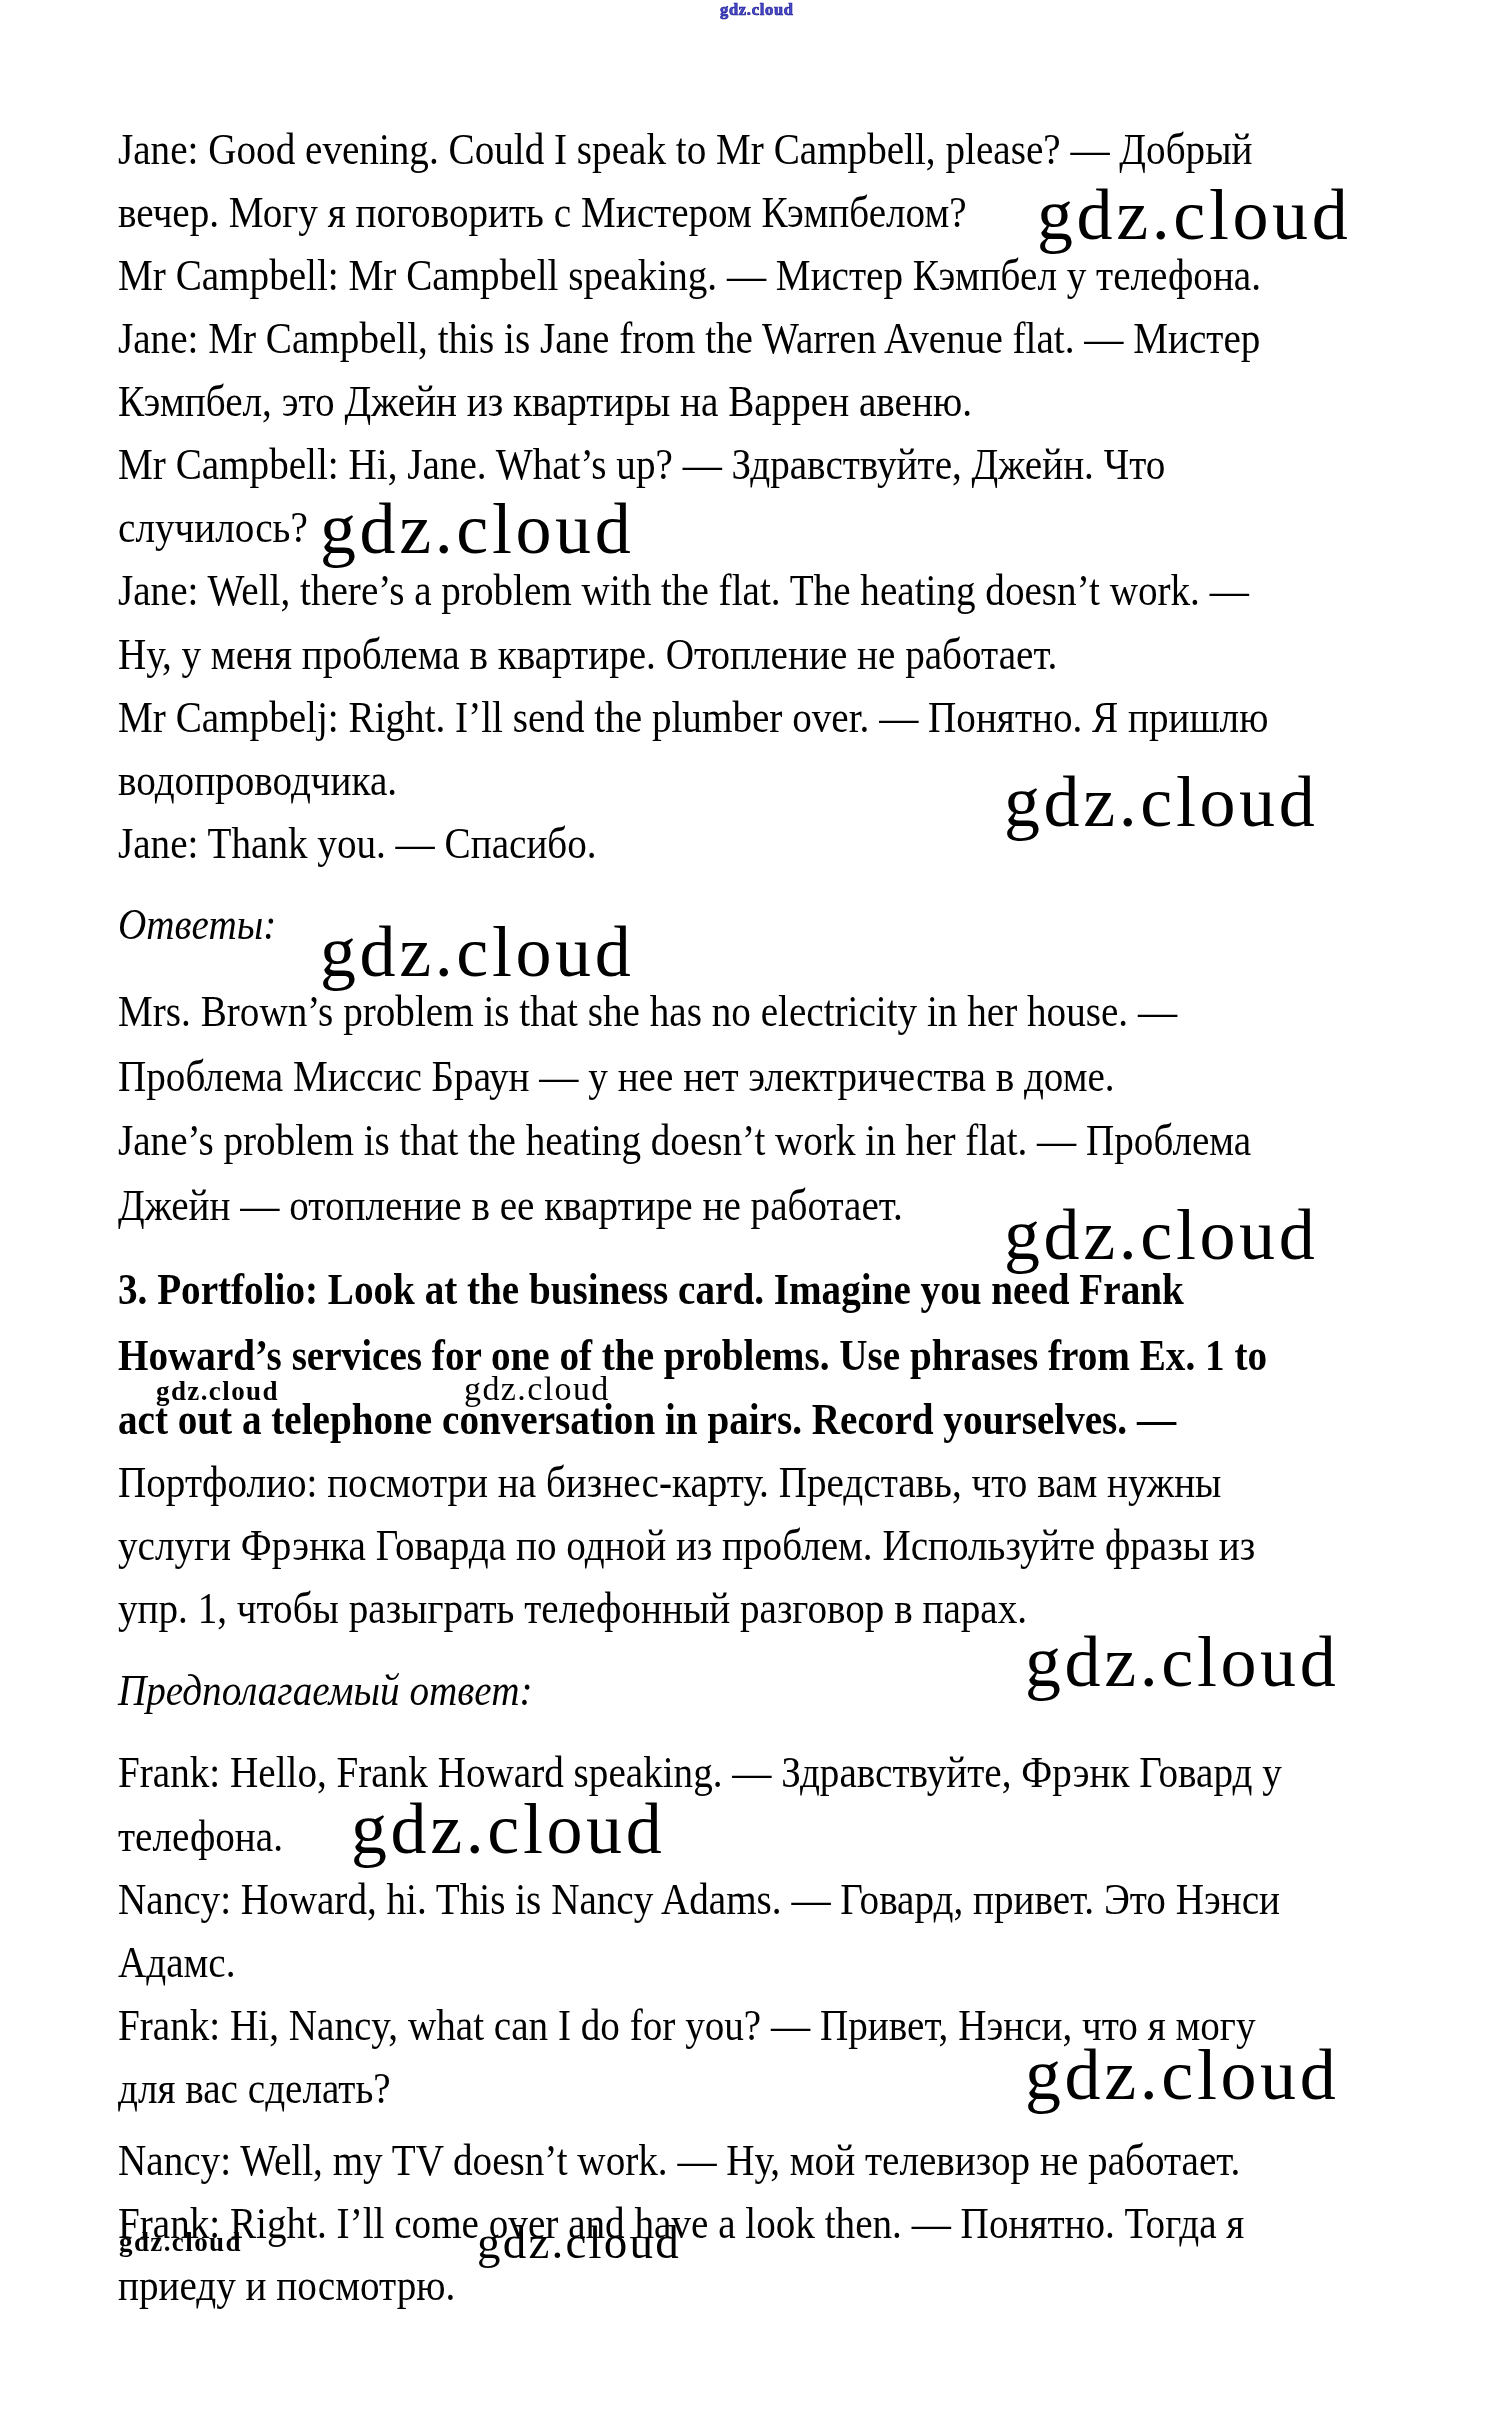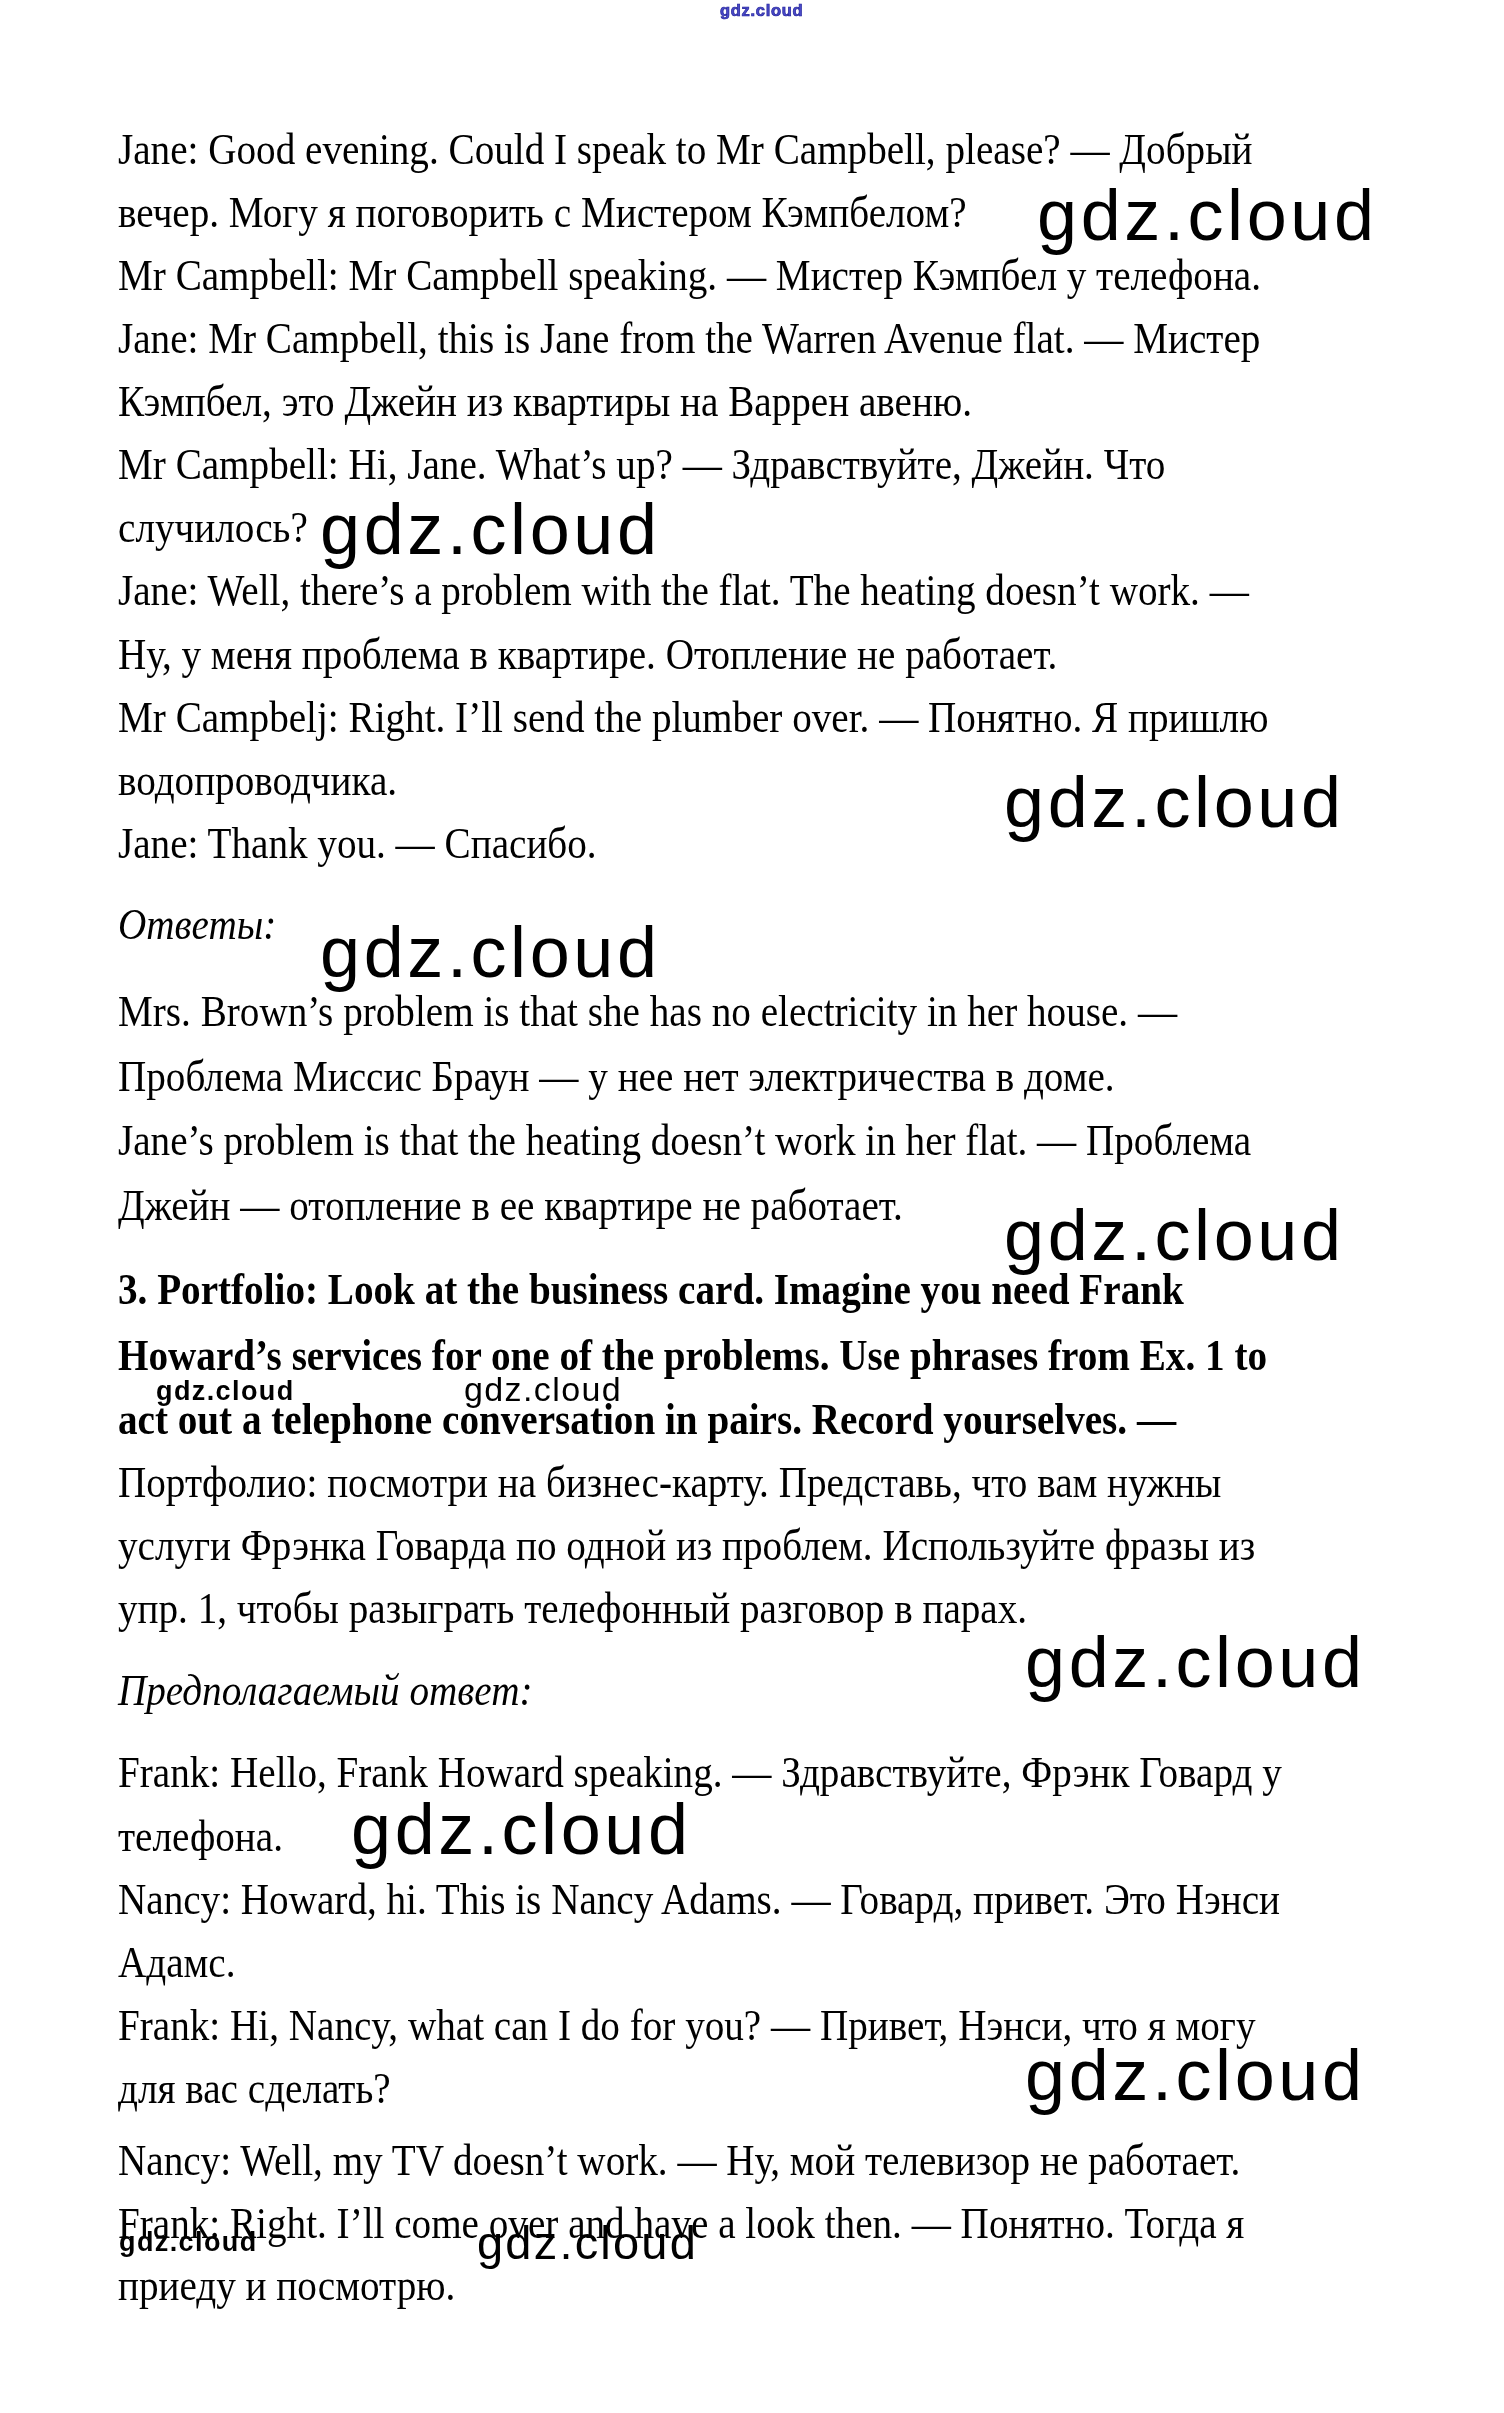--- a/index.html
+++ b/index.html
@@ -18,21 +18,21 @@
     line-height:1;
     color:#000;
     white-space:nowrap;
     transform:scaleX(0.87);
     transform-origin:left top;
   }
   .ln.b{font-weight:bold;}
   .ln.it{font-style:italic;}
   .wm{
     position:absolute;
-    font-family:Liberation Sans, sans-serif;
+    font-family:Liberation Serif, serif;
     color:#000;
     line-height:1;
     white-space:nowrap;
   }
   .wm.big{font-size:72px;letter-spacing:3.6px;}
   .wm.small-b{font-size:27px;font-weight:bold;letter-spacing:1.4px;}
   .wm.small{font-size:34px;letter-spacing:1.4px;}
   .wm.med{font-size:47px;letter-spacing:2.2px;}
   .wm.tiny{
     font-size:16.5px;

